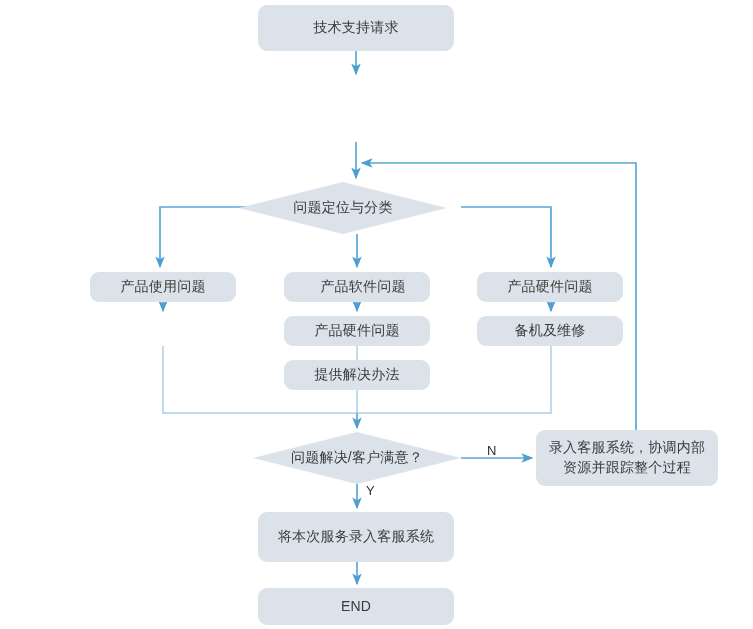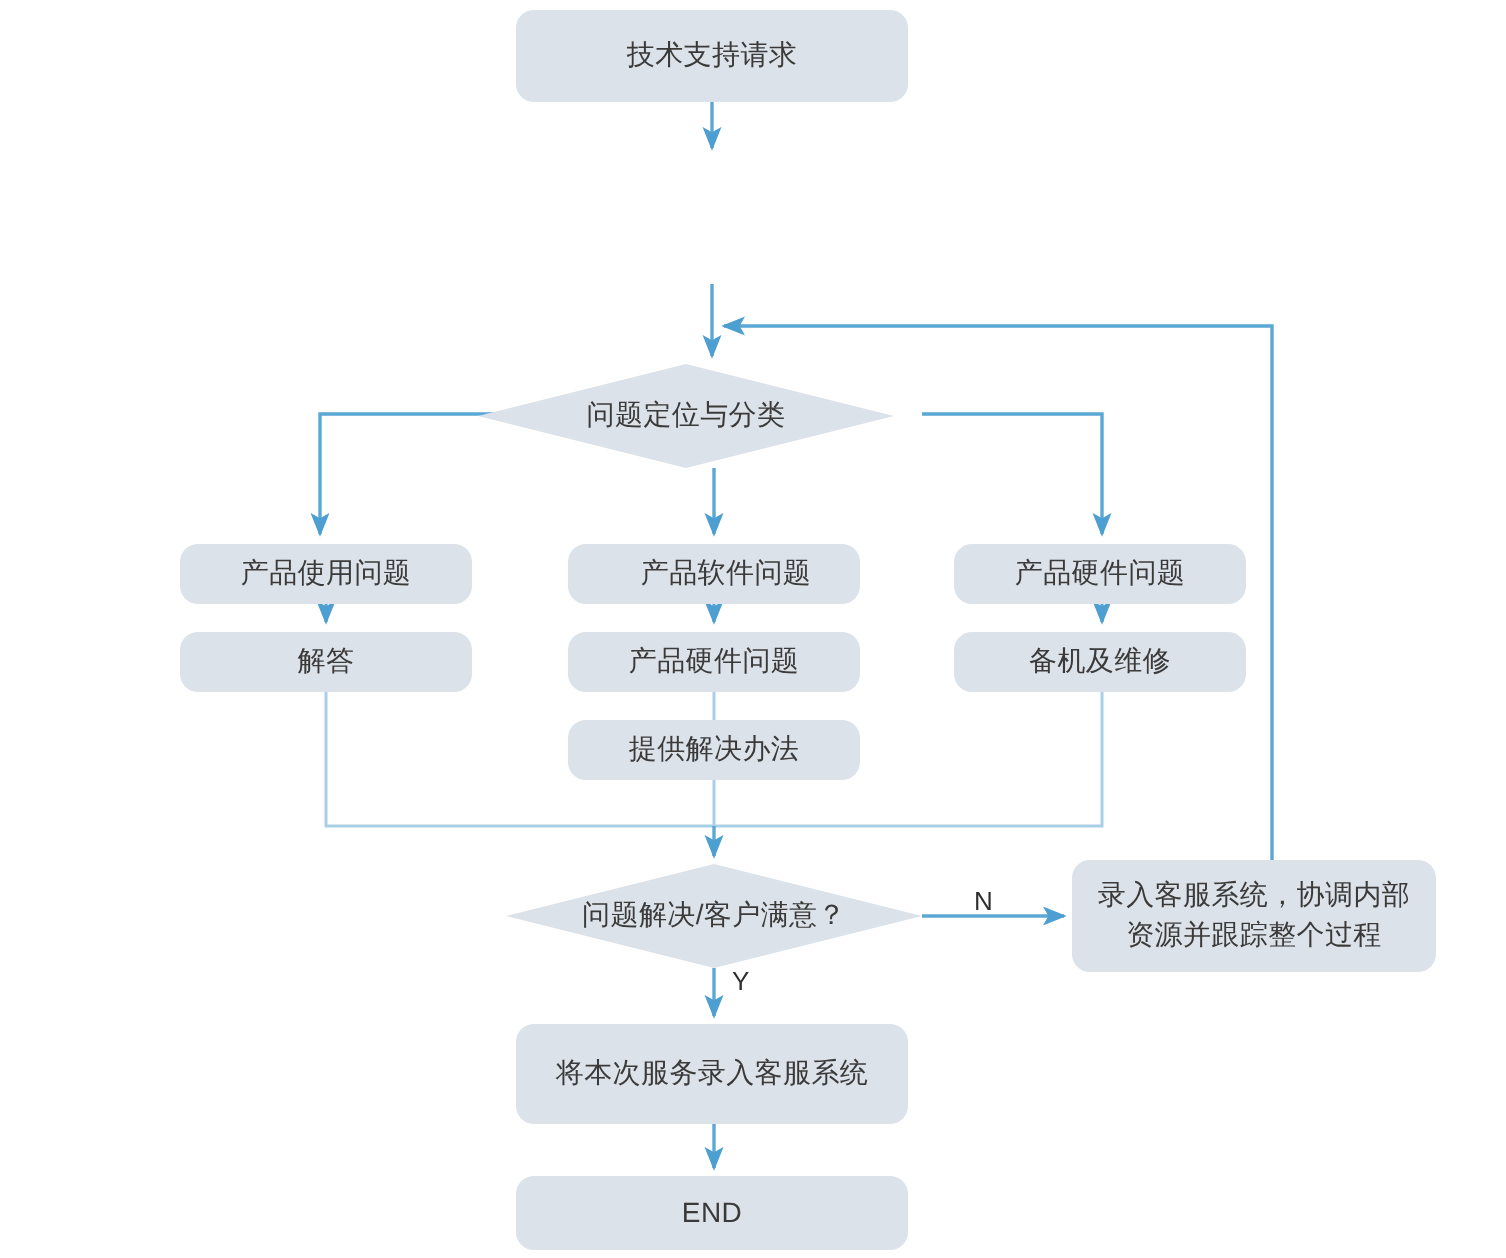--- a/index.html
+++ b/index.html
@@ -128,23 +128,20 @@
     <svg class="dia-shape" viewBox="0 0 208 52" preserveAspectRatio="none">
       <polygon points="104,0 208,26 104,52 0,26" fill="#dce2e9"></polygon>
     </svg>
     <span class="node-label">问题定位与分类</span>
   </div>
 
   <div class="node box" style="left:90px; top:272px; width:146px; height:30px;">
     <span class="node-label">产品使用问题</span>
   </div>
 
-  <div class="node box" style="left:90px; top:316px; width:146px; height:30px;">
-    <span class="node-label">解答</span>
-  </div>
 
   <div class="node box" style="left:284px; top:272px; width:146px; height:30px;padding-left:20px;">
     <span class="node-label">产品软件问题</span>
   </div>
 
   <div class="node box" style="left:284px; top:316px; width:146px; height:30px;">
     <span class="node-label">产品硬件问题</span>
   </div>
 
   <div class="node box" style="left:284px; top:360px; width:146px; height:30px;">

